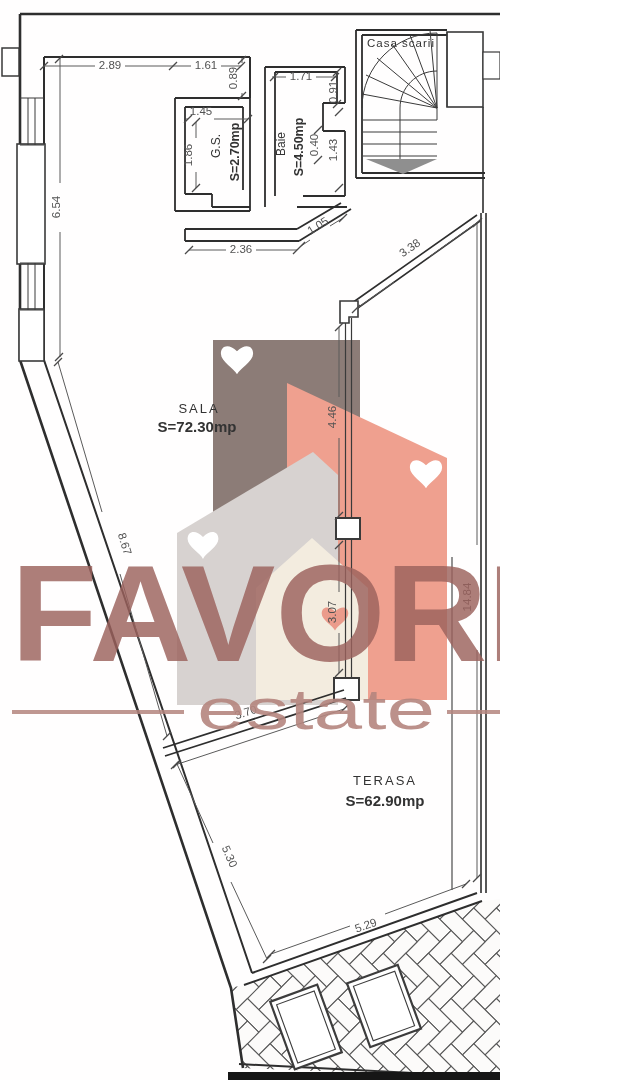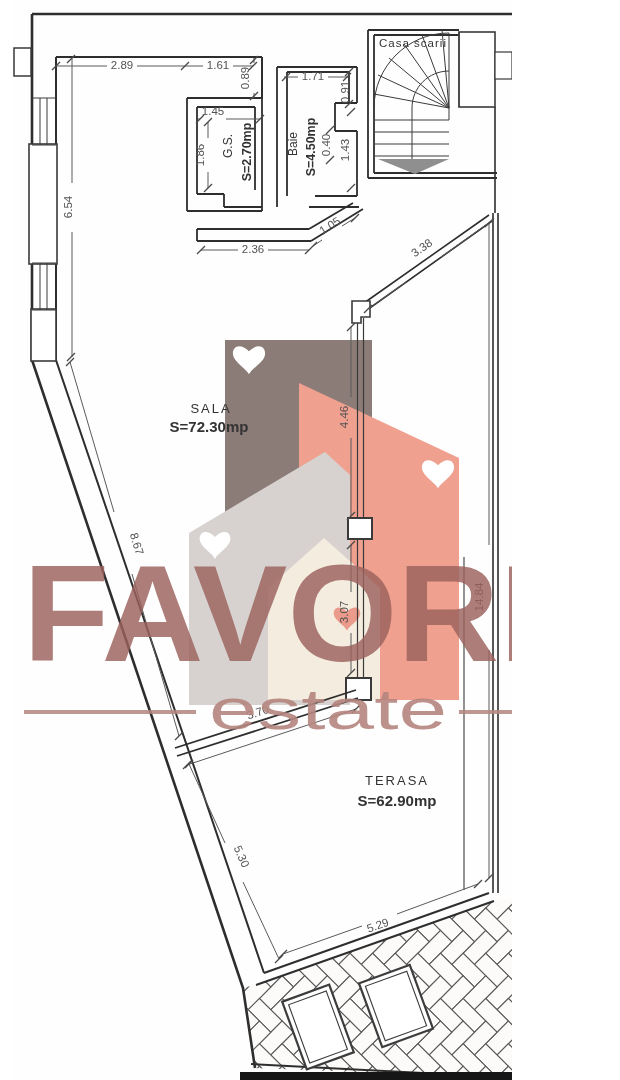--- a/index.html
+++ b/index.html
@@ -1,16 +1,16 @@
 <!DOCTYPE html>
 <html><head>
 <meta charset="utf-8">
 <style>
   html,body{margin:0;padding:0;background:#ffffff;}
-  #stage{width:500px;height:1080px;position:relative;background:#fffefe;overflow:hidden;margin-left:12px;}
+  #stage{width:500px;height:1080px;position:relative;background:#fffefe;overflow:hidden;}
   svg{display:block;font-family:"Liberation Sans",sans-serif;}
   .wline{stroke:#2e2e2e;fill:none;}
   .thin{stroke:#3a3a3a;fill:none;}
   .dimline{stroke:#5a5a5a;stroke-width:1;fill:none;}
   .tick{stroke:#4a4a4a;stroke-width:1.3;fill:none;}
   .brick{fill:#fcfbfa;stroke:#575757;stroke-width:1.05;}
   .planter-outer{fill:#ffffff;stroke:#3c3c3c;stroke-width:2.2;}
   .planter-inner{fill:none;stroke:#3c3c3c;stroke-width:1.1;}
   .whitefill{fill:#ffffff;}
   text{font-family:"Liberation Sans",sans-serif;}

